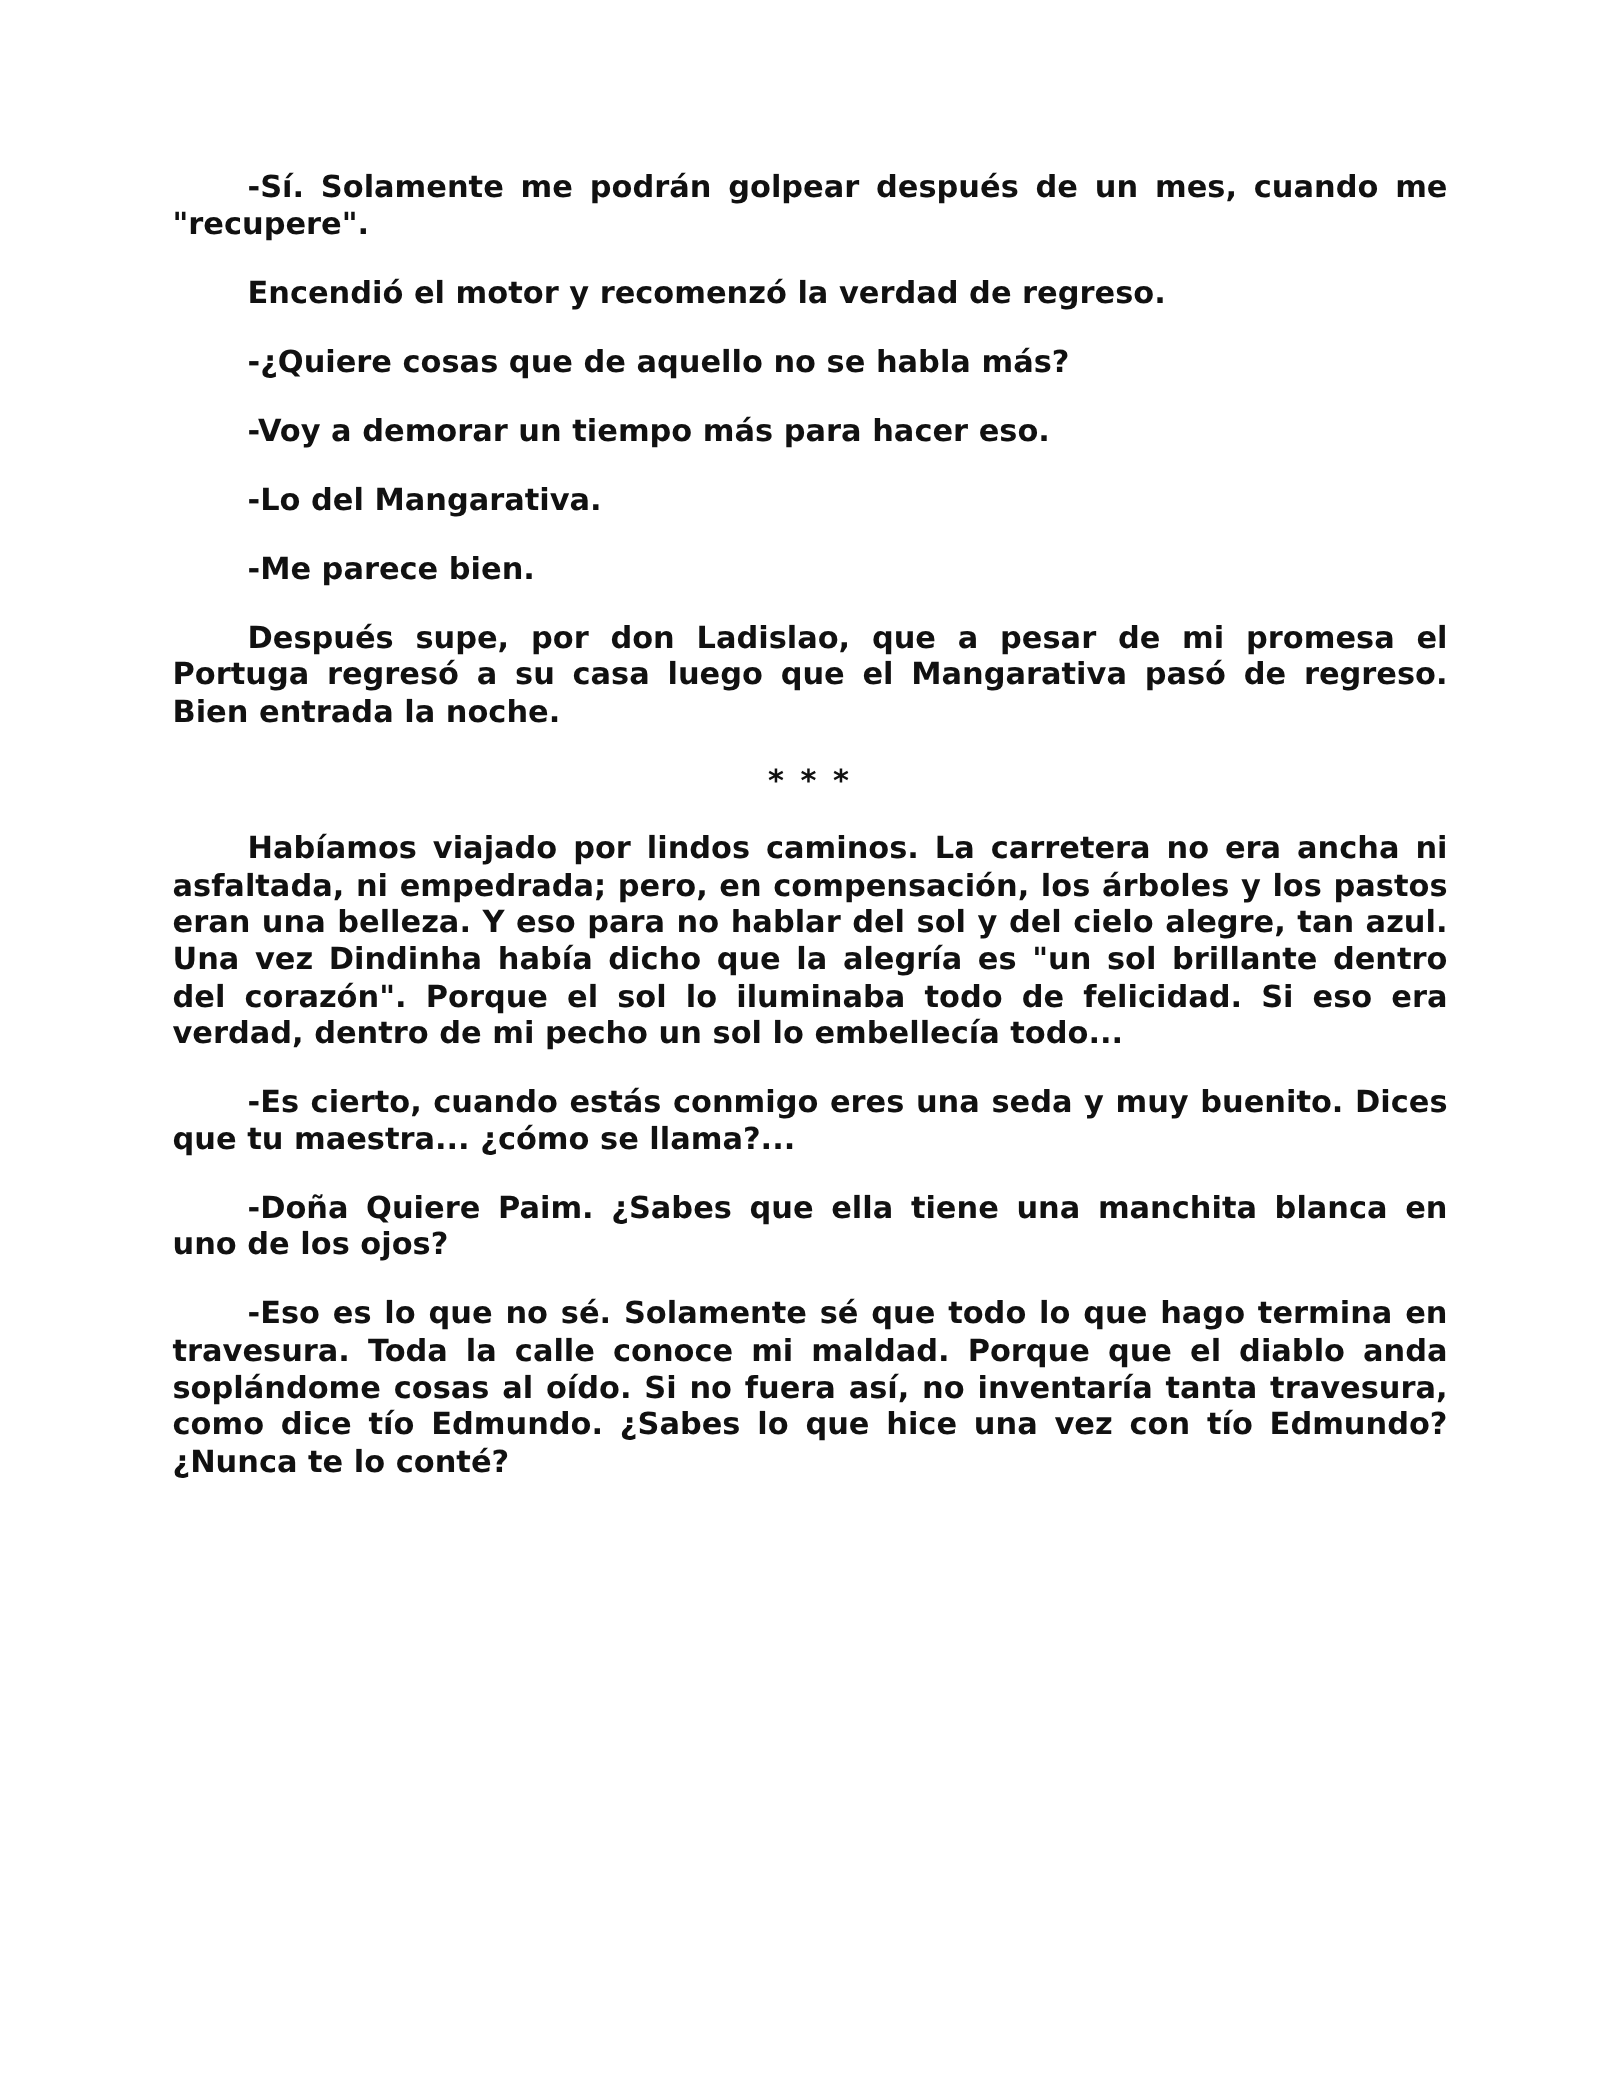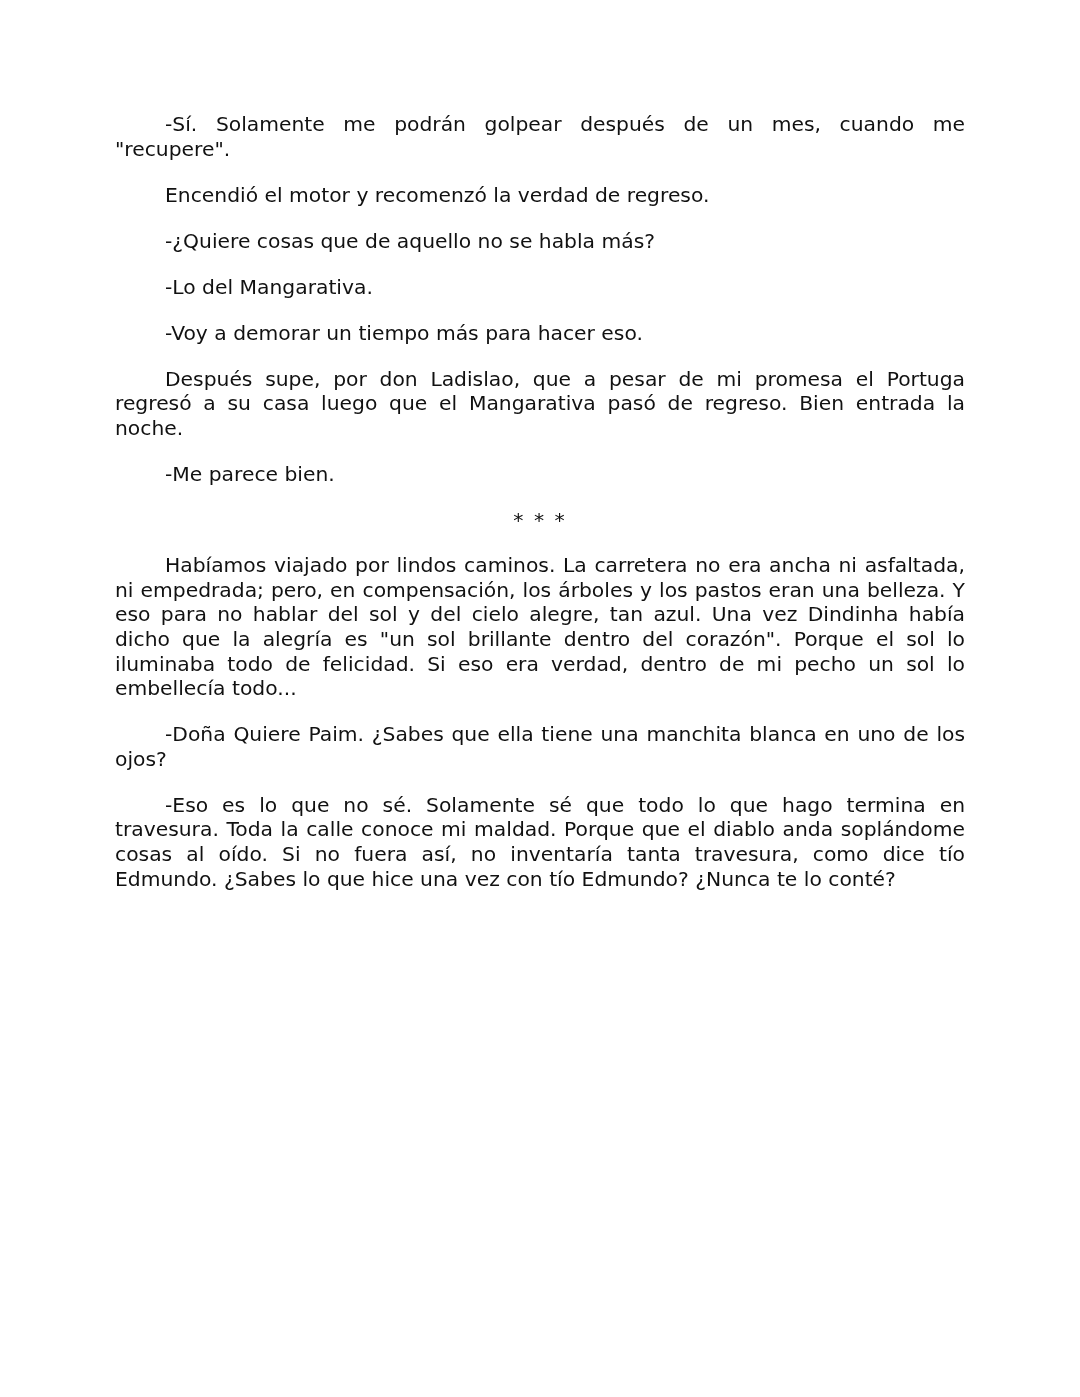--- a/index.html
+++ b/index.html
@@ -6,20 +6,21 @@
   body { width: 1080px; height: 1397px; position: relative; overflow: hidden; }
   .page {
     position: absolute;
     left: 115px;
     top: 112px;
     width: 850px;
     font-family: "DejaVu Sans", sans-serif;
     font-size: 20.3px;
     line-height: 24.6px;
     color: #111111;
+    font-weight: bold;
   }
   .para {
     margin: 0 0 21.4px 0;
     text-indent: 50px;
     text-align: justify;
   }
   .para.last { margin-bottom: 0; }
   .sep {
     text-align: center;
     margin: 0 0 21px 0;
@@ -27,21 +28,22 @@
     letter-spacing: 2px;
   }
 </style>
 </head>
 <body>
 
 <div class="page">
   <p class="para">-Sí. Solamente me podrán golpear después de un mes, cuando me "recupere".</p>
   <p class="para">Encendió el motor y recomenzó la verdad de regreso.</p>
   <p class="para">-¿Quiere cosas que de aquello no se habla más?</p>
+  <p class="para">-Voy a demorar un tiempo más para hacer eso.</p>
   <p class="para">-Lo del Mangarativa.</p>
-  <p class="para">-Voy a demorar un tiempo más para hacer eso.</p>
+  <p class="para">-Me parece bien.</p>
   <p class="para">Después supe, por don Ladislao, que a pesar de mi promesa el Portuga regresó a su casa luego que el Mangarativa pasó de regreso. Bien entrada la noche.</p>
-  <p class="para">-Me parece bien.</p>
   <p class="sep">* * *</p>
   <p class="para">Habíamos viajado por lindos caminos. La carretera no era ancha ni asfaltada, ni empedrada; pero, en compensación, los árboles y los pastos eran una belleza. Y eso para no hablar del sol y del cielo alegre, tan azul. Una vez Dindinha había dicho que la alegría es "un sol brillante dentro del corazón". Porque el sol lo iluminaba todo de felicidad. Si eso era verdad, dentro de mi pecho un sol lo embellecía todo...</p>
+  <p class="para">-Es cierto, cuando estás conmigo eres una seda y muy buenito. Dices que tu maestra... ¿cómo se llama?...</p>
   <p class="para">-Doña Quiere Paim. ¿Sabes que ella tiene una manchita blanca en uno de los ojos?</p>
   <p class="para last">-Eso es lo que no sé. Solamente sé que todo lo que hago termina en travesura. Toda la calle conoce mi maldad. Porque que el diablo anda soplándome cosas al oído. Si no fuera así, no inventaría tanta travesura, como dice tío Edmundo. ¿Sabes lo que hice una vez con tío Edmundo? ¿Nunca te lo conté?</p>
 </div>
 
 </body></html>

